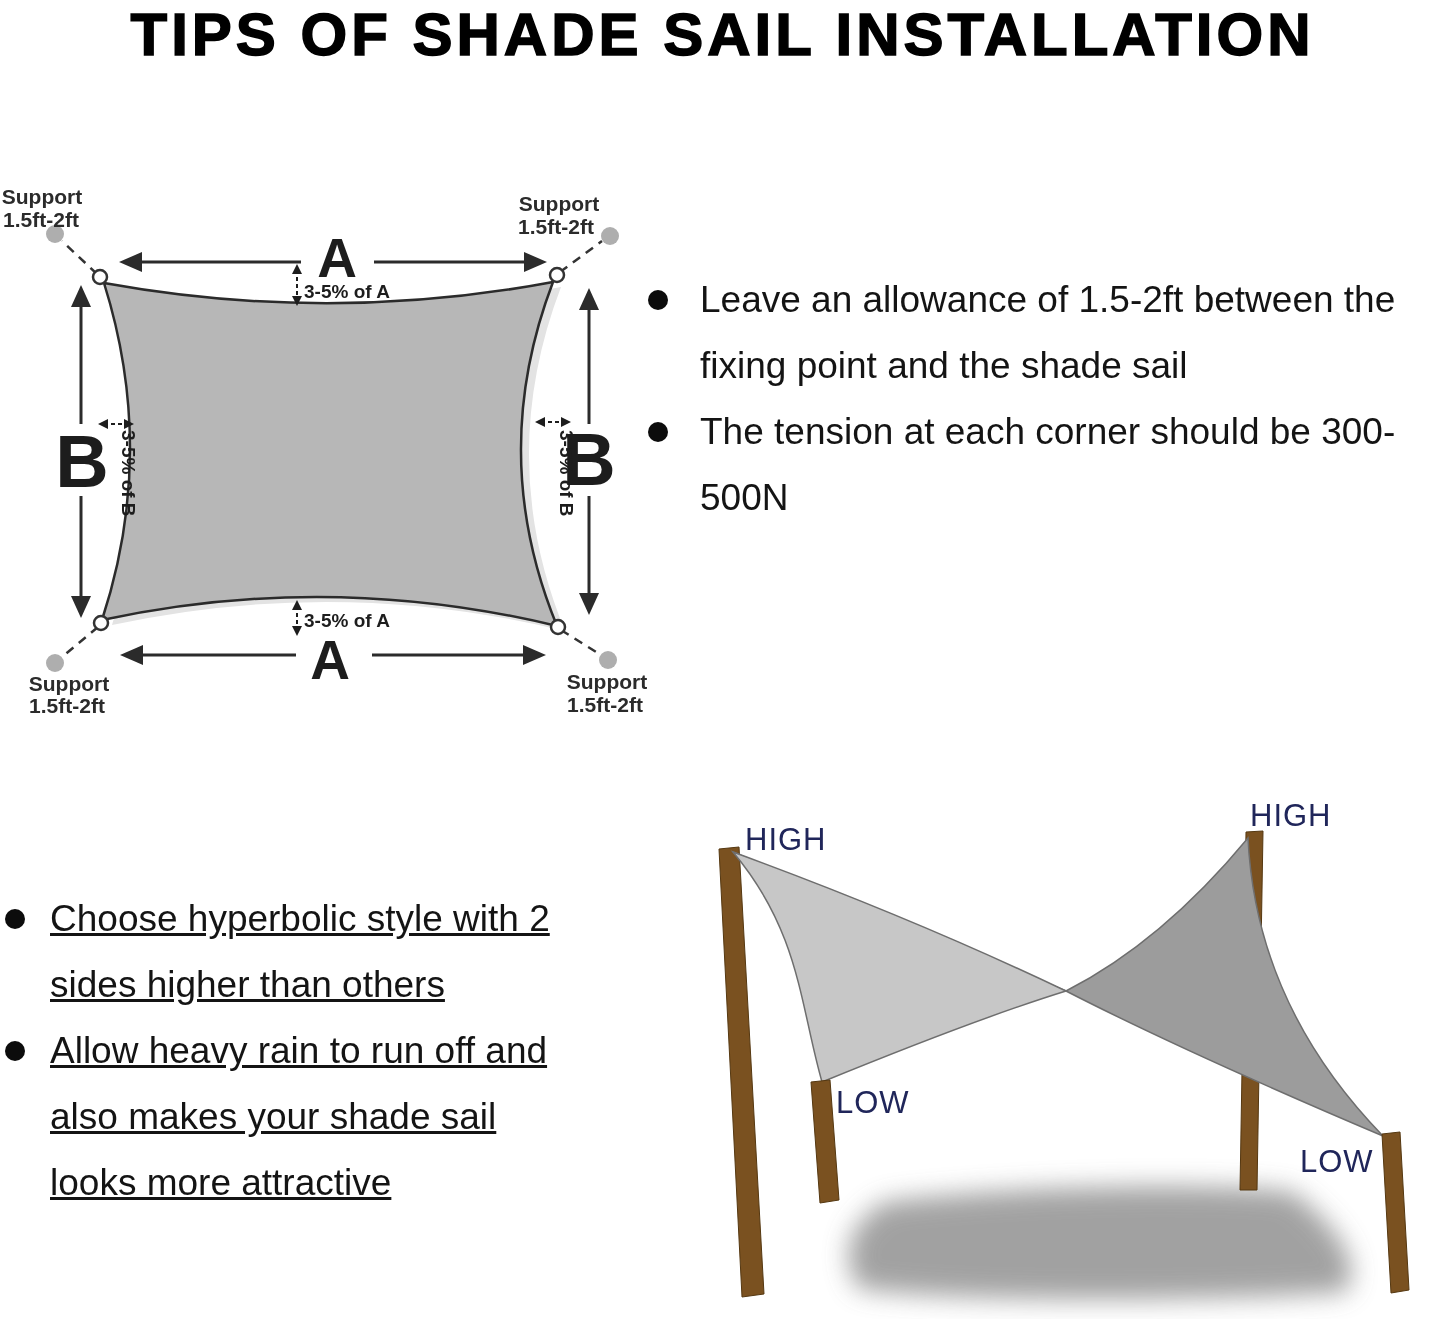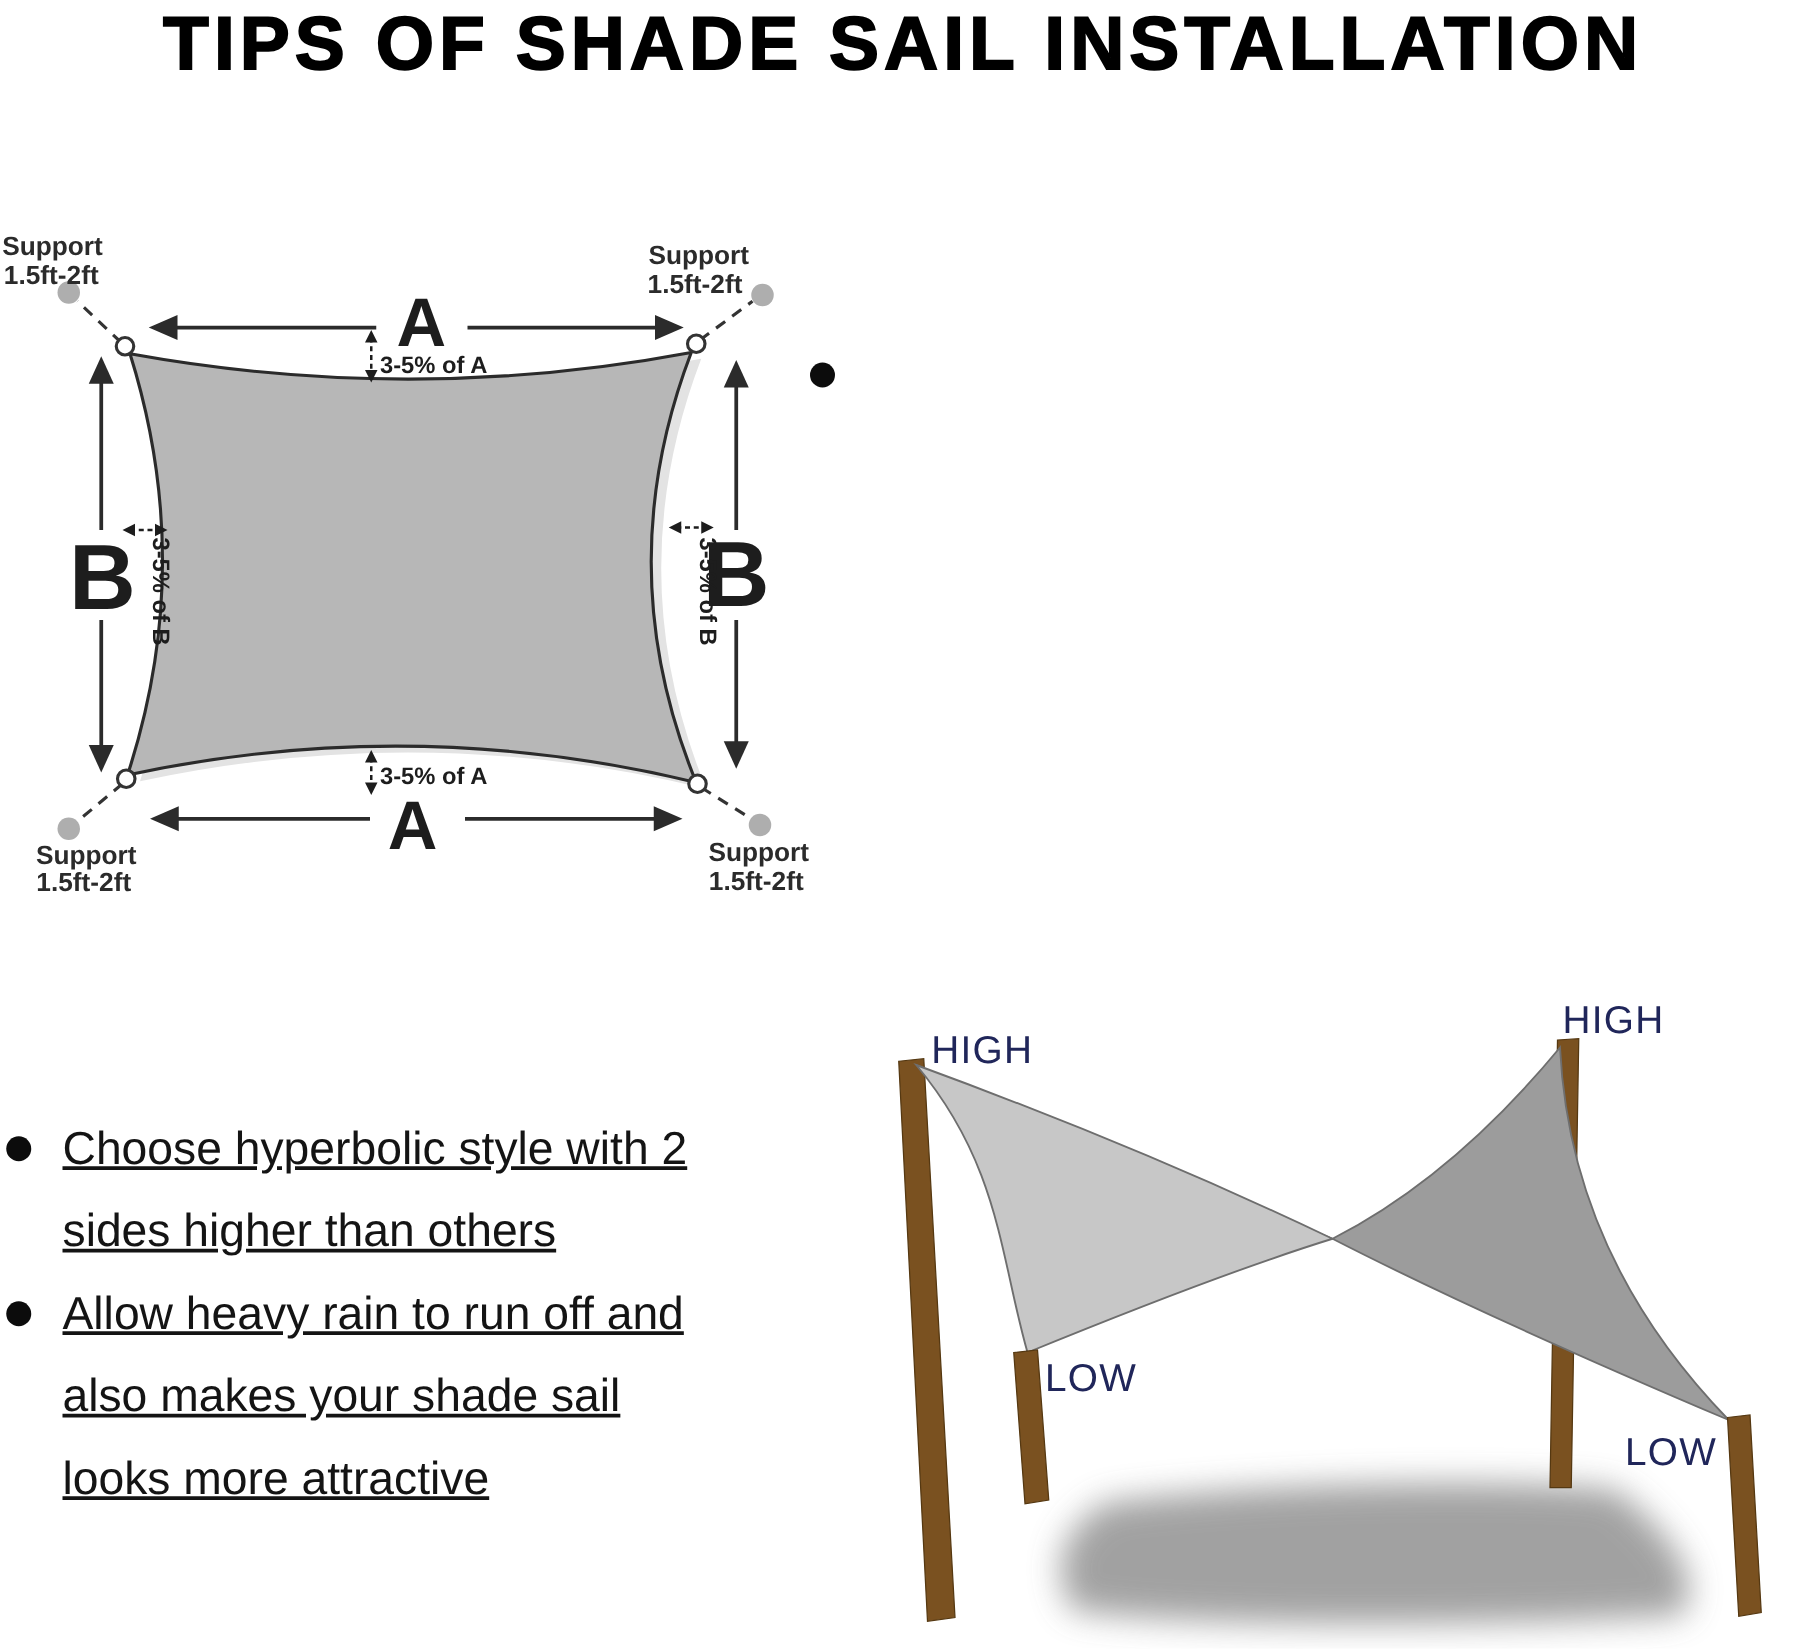--- a/index.html
+++ b/index.html
@@ -135,20 +135,25 @@
     <line x1="541" y1="422" x2="565" y2="422" stroke-dasharray="4 3"></line>
     <polygon points="535,422 545,417 545,427" fill="#1d1d1d" stroke="none"></polygon>
     <polygon points="571,422 561,417 561,427" fill="#1d1d1d" stroke="none"></polygon>
   </g>
   <text transform="translate(560,430) rotate(90)" font-size="19" font-weight="bold" fill="#1d1d1d">3-5% of B</text>
 </svg>
 
 <ul class="tips" id="tips-right">
   <li>
     <span class="dot"></span>
+    <span>Leave an allowance of 1.5-2ft between the fixing point and the shade sail</span>
+  </li>
+  <li>
+    <span class="dot"></span>
+    <span>The tension at each corner should be 300-500N</span>
   </li>
 </ul>
 
 <ul class="tips" id="tips-left">
   <li>
     <span class="dot"></span>
     <span>Choose hyperbolic style with 2 sides higher than others</span>
   </li>
   <li>
     <span class="dot"></span>

